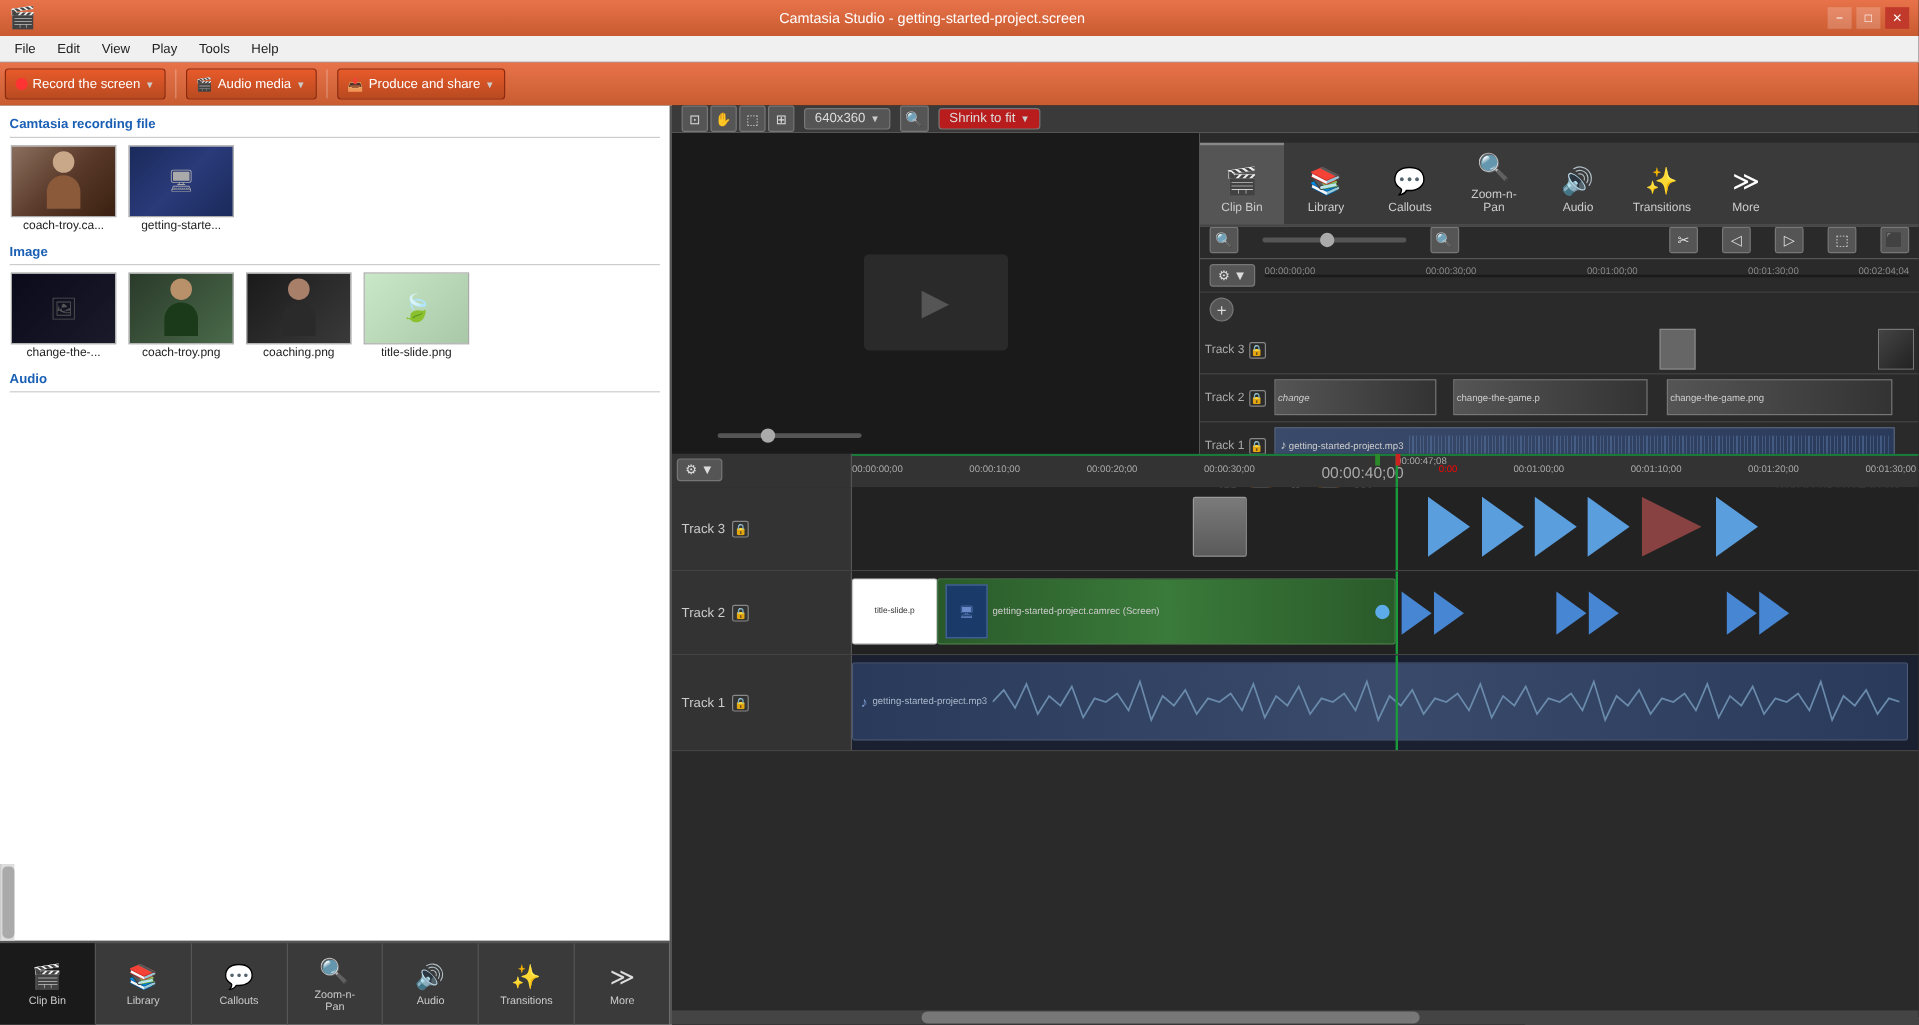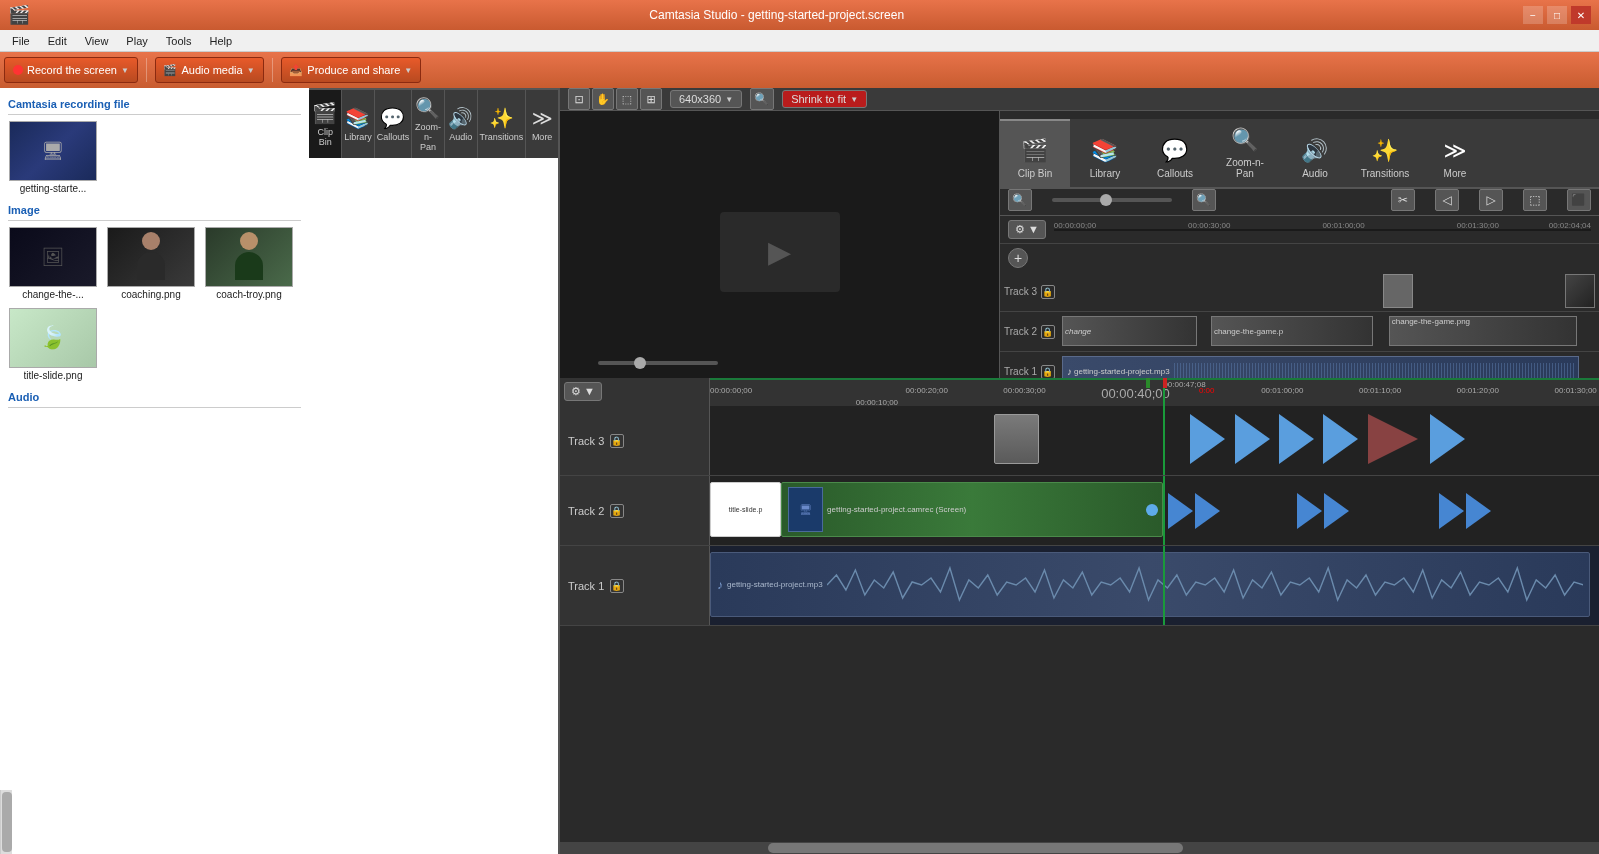--- a/index.html
+++ b/index.html
@@ -72,21 +72,21 @@
       display: flex;
       height: calc(854px - 30px - 22px - 36px);
       
     }
 
     
     #left-panel {
       width: 560px;
       background: #fff;
       display: flex;
-      flex-direction: row;
+      flex-direction: column;
       border-right: 2px solid #555;
     }
 
     
     #clip-browser {
       flex: 1;
       overflow: hidden;
       display: flex;
       flex-direction: column;
     }
@@ -548,53 +548,62 @@
 
   <div id="left-panel">
     <div id="clip-browser">
 
       <div id="clip-browser-content" style="overflow-y:auto; flex:1;">
 
         <div class="section-label">Camtasia recording file</div>
         <div class="section-divider"></div>
         <div class="clips-grid">
           <div class="clip-item">
+            <div class="clip-thumb thumb-person-1">
+              <div class="person-sil">
+                <div class="person-head"></div>
+                <div class="person-body"></div>
+              </div>
+            </div>
+            <span class="clip-label">coach-troy.ca...</span>
+          </div>
+          <div class="clip-item">
             <div class="clip-thumb thumb-screen" style="background:linear-gradient(135deg,#1a2a5a,#2a3a7a,#1a2a5a);">
               <span style="color:#aaa;font-size:18px;">🖥</span>
             </div>
             <span class="clip-label">getting-starte...</span>
           </div>
         </div>
 
         <div class="section-label">Image</div>
         <div class="section-divider"></div>
         <div class="clips-grid">
           <div class="clip-item">
             <div class="clip-thumb" style="background:linear-gradient(135deg,#0a0a1a,#1a1a2a);">
               <span style="color:#555;font-size:18px;">🖼</span>
             </div>
             <span class="clip-label">change-the-...</span>
           </div>
           <div class="clip-item">
+            <div class="clip-thumb thumb-coach" style="background:linear-gradient(135deg,#2a3a2a,#4a6a4a);">
+              <div class="person-sil">
+                <div class="person-head" style="background:#b8906a;"></div>
+                <div class="person-body" style="background:#1a3a1a;"></div>
+              </div>
+            </div>
+            <span class="clip-label">coach-troy.png</span>
+          </div>
+          <div class="clip-item">
             <div class="clip-thumb" style="background:linear-gradient(135deg,#1a1a1a,#3a3a3a);">
               <div class="person-sil">
                 <div class="person-head" style="background:#a8806a;"></div>
                 <div class="person-body" style="background:#2a2a2a;"></div>
               </div>
             </div>
             <span class="clip-label">coaching.png</span>
-          </div>
-          <div class="clip-item">
-            <div class="clip-thumb thumb-coach" style="background:linear-gradient(135deg,#2a3a2a,#4a6a4a);">
-              <div class="person-sil">
-                <div class="person-head" style="background:#b8906a;"></div>
-                <div class="person-body" style="background:#1a3a1a;"></div>
-              </div>
-            </div>
-            <span class="clip-label">coach-troy.png</span>
           </div>
           <div class="clip-item">
             <div class="clip-thumb" style="background:linear-gradient(135deg,#c8e8c8,#a8c8a8);">
               <span style="font-size:22px;">🍃</span>
             </div>
             <span class="clip-label">title-slide.png</span>
           </div>
         </div>
 
         <div class="section-label">Audio</div>
@@ -771,21 +780,21 @@
                 <span>Track 2</span>
                 <span class="track-lock">🔒</span>
               </div>
               <div class="panel-track-content">
                 <div style="position:absolute;left:2px;top:4px;height:30px;width:25%;background:linear-gradient(to right,#555,#333);border:1px solid #777;font-size:8px;color:#ccc;display:flex;align-items:center;padding:0 2px;overflow:hidden;font-style:italic;">
                   <span>change</span>
                 </div>
                 <div style="position:absolute;left:28%;top:4px;height:30px;width:30%;background:linear-gradient(to right,#555,#333);border:1px solid #777;font-size:8px;color:#ccc;display:flex;align-items:center;padding:0 2px;overflow:hidden;">
                   <span>change-the-game.p</span>
                 </div>
-                <div style="position:absolute;left:61%;top:4px;height:30px;width:35%;background:linear-gradient(to right,#555,#333);border:1px solid #777;font-size:8px;color:#ccc;display:flex;padding:0 2px;overflow:hidden;">
+                <div style="position:absolute;left:61%;top:4px;height:30px;width:35%;background:linear-gradient(to right,#555,#333);border:1px solid #777;font-size:8px;color:#ccc;display:flex;align-items:center;padding:0 2px;overflow:hidden;">
                   <span>change-the-game.png</span>
                 </div>
               </div>
             </div>
 
             <div class="panel-track">
               <div class="panel-track-label">
                 <span>Track 1</span>
                 <span class="track-lock">🔒</span>
               </div>
@@ -840,21 +849,21 @@
 
         <div style="display:flex;height:28px;background:#333;flex-shrink:0;">
 
           <div style="width:150px;background:#333;border-right:1px solid #555;flex-shrink:0;">
             <button class="gear-settings" style="margin:4px;">⚙ ▼</button>
           </div>
 
           <div style="flex:1;position:relative;overflow:hidden;">
             <div style="position:absolute;top:0;left:0;right:0;height:2px;background:#1a7a3a;"></div>
             <span style="position:absolute;left:0%;top:8px;font-size:8px;color:#aaa;">00:00:00;00</span>
-            <span style="position:absolute;left:11%;top:20px;font-size:8px;color:#aaa;margin-left:48px;">00:00:10;00</span>
+            <span style="position:absolute;left:11%;top:8px;font-size:8px;color:#aaa;">00:00:10;00</span>
             <span style="position:absolute;left:22%;top:8px;font-size:8px;color:#aaa;">00:00:20;00</span>
             <span style="position:absolute;left:33%;top:8px;font-size:8px;color:#aaa;">00:00:30;00</span>
             <span style="position:absolute;left:44%;top:8px;font-size:13px;color:#aaa;">00:00:40;00</span>
             <span style="position:absolute;left:51%;top:2px;font-size:8px;color:#aaa;">00:00:47;08</span>
             <span style="position:absolute;left:55%;top:8px;font-size:8px;color:#f00;">0:00</span>
             <span style="position:absolute;left:62%;top:8px;font-size:8px;color:#aaa;">00:01:00;00</span>
             <span style="position:absolute;left:73%;top:8px;font-size:8px;color:#aaa;">00:01:10;00</span>
             <span style="position:absolute;left:84%;top:8px;font-size:8px;color:#aaa;">00:01:20;00</span>
             <span style="position:absolute;left:95%;top:8px;font-size:8px;color:#aaa;">00:01:30;00</span>
 

